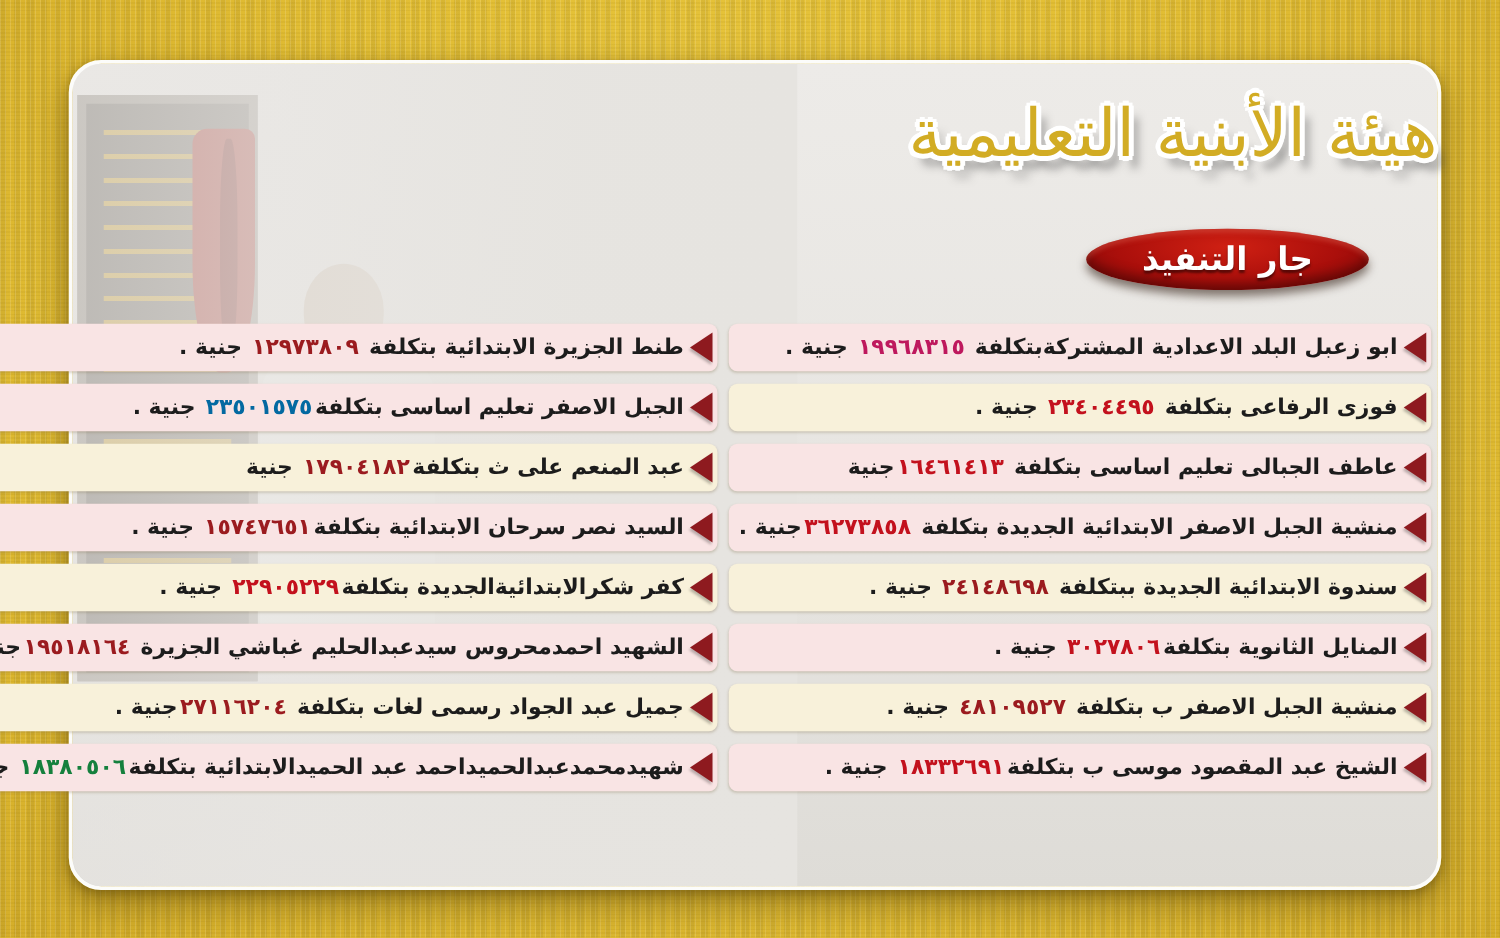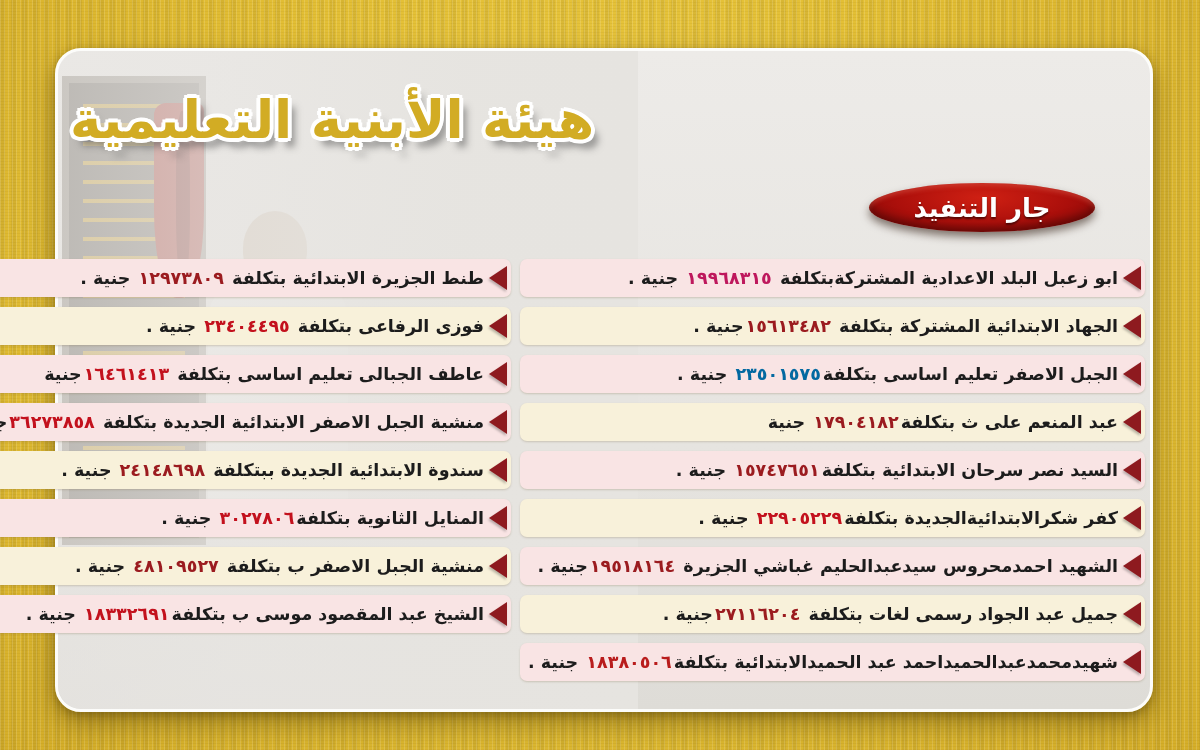--- a/index.html
+++ b/index.html
@@ -25,22 +25,22 @@
   .plaque-lines{position:absolute;left:14px;top:16px;right:14px;bottom:16px;
     background:repeating-linear-gradient(0deg, rgba(0,0,0,0) 0 15px, #c9a546 15px 19px);}
   .curtain{position:absolute;left:96px;top:52px;width:50px;height:195px;background:#a63b33;border-radius:12px 8px 45% 45%;}
   .curtain-fold{position:absolute;left:118px;top:60px;width:14px;height:170px;background:#7d241f;border-radius:40%;}
   .person-head{position:absolute;left:185px;top:160px;width:64px;height:74px;background:#cdbba6;border-radius:50% 50% 45% 45%;}
   .person-body{position:absolute;left:150px;top:228px;width:140px;height:250px;background:#efefec;border-radius:40px 40px 0 0;}
   .photo-overlay{position:absolute;inset:0;
     background:linear-gradient(90deg, rgba(232,230,227,.62) 0%, rgba(232,230,227,.78) 30%, rgba(230,228,224,.96) 70%, #e6e4e0 100%);}
   
   .title{
-    position:absolute;top:26px;left:0;width:100%;margin:12px;text-align:left;
-    font-size:53px;font-weight:bold;color:#d2ac24;direction:rtl;
+    position:absolute;top:26px;left:0;width:100%;margin:0;text-align:right;
+    font-size:53px;font-weight:normal;color:#d2ac24;direction:rtl;
     text-shadow:
       -3px -3px 0 #fff, 3px -3px 0 #fff, -3px 3px 0 #fff, 3px 3px 0 #fff,
       -4px 0 0 #fff, 4px 0 0 #fff, 0 -4px 0 #fff, 0 4px 0 #fff,
       7px 9px 7px rgba(70,70,70,.5);
   }
   
   .badge{
     position:absolute;left:811px;top:132px;width:226px;height:49px;border-radius:50%;
     background:radial-gradient(ellipse at 50% 30%, #cf2013 0%, #ab0f0b 55%, #7c0807 100%);
     box-shadow:0 5px 8px rgba(40,20,10,.55), inset 0 -5px 9px rgba(0,0,0,.35), inset 0 3px 4px rgba(255,120,100,.35);
@@ -99,24 +99,20 @@
       <div class="row pink">
     <span class="arrow"></span>
     <span class="name">ابو زعبل البلد الاعدادية  المشتركةبتكلفة  </span><span class="cost" style="color: #be185d;">١٩٩٦٨٣١٥</span><span class="tail"> جنية .</span>
   </div>
       <div class="row pink">
     <span class="arrow"></span>
     <span class="name">طنط الجزيرة الابتدائية بتكلفة </span><span class="cost" style="color: rgb(155, 27, 31);">١٢٩٧٣٨٠٩</span><span class="tail"> جنية .</span>
   </div>
       <div class="row cream">
     <span class="arrow"></span>
-    <span class="name">الجهاد الابتدائية المشتركة بتكلفة </span><span class="cost" style="color: rgb(155, 27, 31);">١٥٦١٣٤٨٢</span><span class="tail">جنية .</span>
-  </div>
-      <div class="row cream">
-    <span class="arrow"></span>
     <span class="name">فوزى الرفاعى بتكلفة </span><span class="cost" style="color: rgb(195, 17, 29);">٢٣٤٠٤٤٩٥</span><span class="tail"> جنية .</span>
   </div>
       <div class="row pink">
     <span class="arrow"></span>
     <span class="name">الجبل الاصفر تعليم اساسى بتكلفة</span><span class="cost" style="color: #0369a1;">٢٣٥٠١٥٧٥</span><span class="tail"> جنية .</span>
   </div>
       <div class="row pink">
     <span class="arrow"></span>
     <span class="name">عاطف الجبالى تعليم اساسى بتكلفة  </span><span class="cost" style="color: rgb(195, 17, 29);">١٦٤٦١٤١٣</span><span class="tail">جنية</span>
   </div>
@@ -155,17 +151,17 @@
       <div class="row cream">
     <span class="arrow"></span>
     <span class="name">جميل عبد الجواد رسمى لغات بتكلفة  </span><span class="cost" style="color: rgb(155, 27, 31);">٢٧١١٦٢٠٤</span><span class="tail">جنية .</span>
   </div>
       <div class="row pink">
     <span class="arrow"></span>
     <span class="name">الشيخ عبد المقصود موسى  ب بتكلفة</span><span class="cost" style="color: rgb(195, 17, 29);">١٨٣٣٢٦٩١</span><span class="tail"> جنية .</span>
   </div>
       <div class="row pink">
     <span class="arrow"></span>
-    <span class="name">شهيدمحمدعبدالحميداحمد عبد الحميدالابتدائية بتكلفة</span><span class="cost" style="color: #b91c1c; margin-top: 16px;">١٨٣٨٠٥٠٦</span><span class="tail"> جنية .</span>
+    <span class="name">شهيدمحمدعبدالحميداحمد عبد الحميدالابتدائية بتكلفة</span><span class="cost" style="color: #15803d; margin-top: 16px;">١٨٣٨٠٥٠٦</span><span class="tail"> جنية .</span>
   </div>
     </div>
 
 </div>
 
 </body></html>

